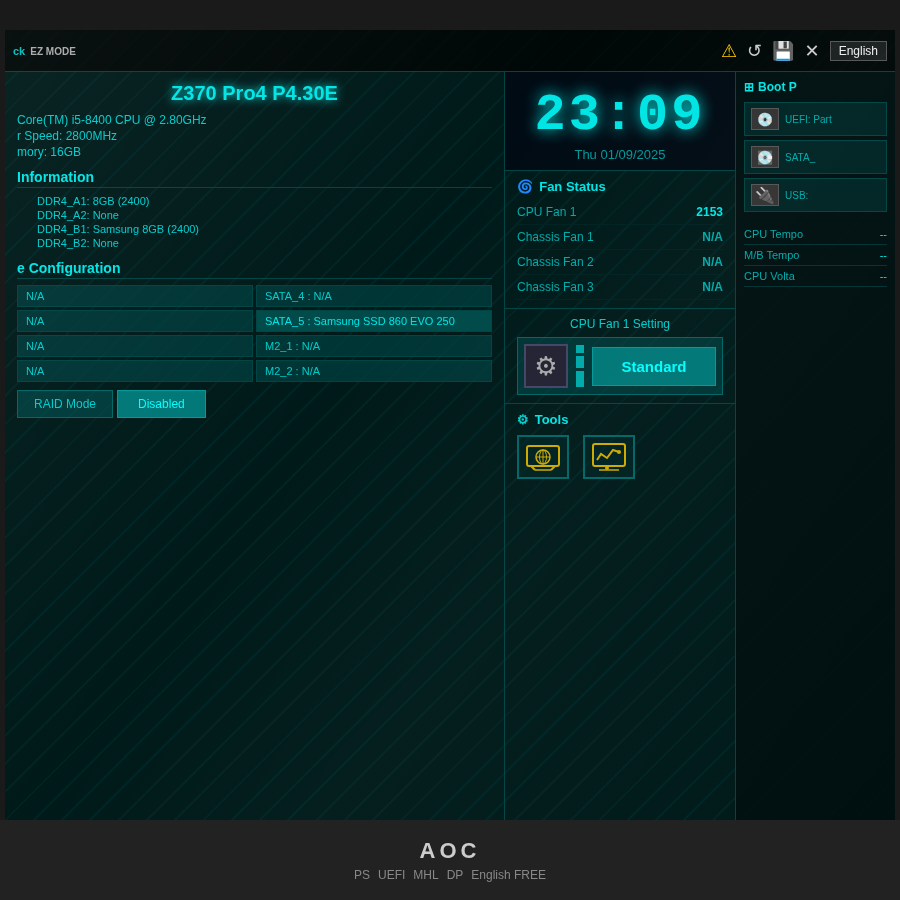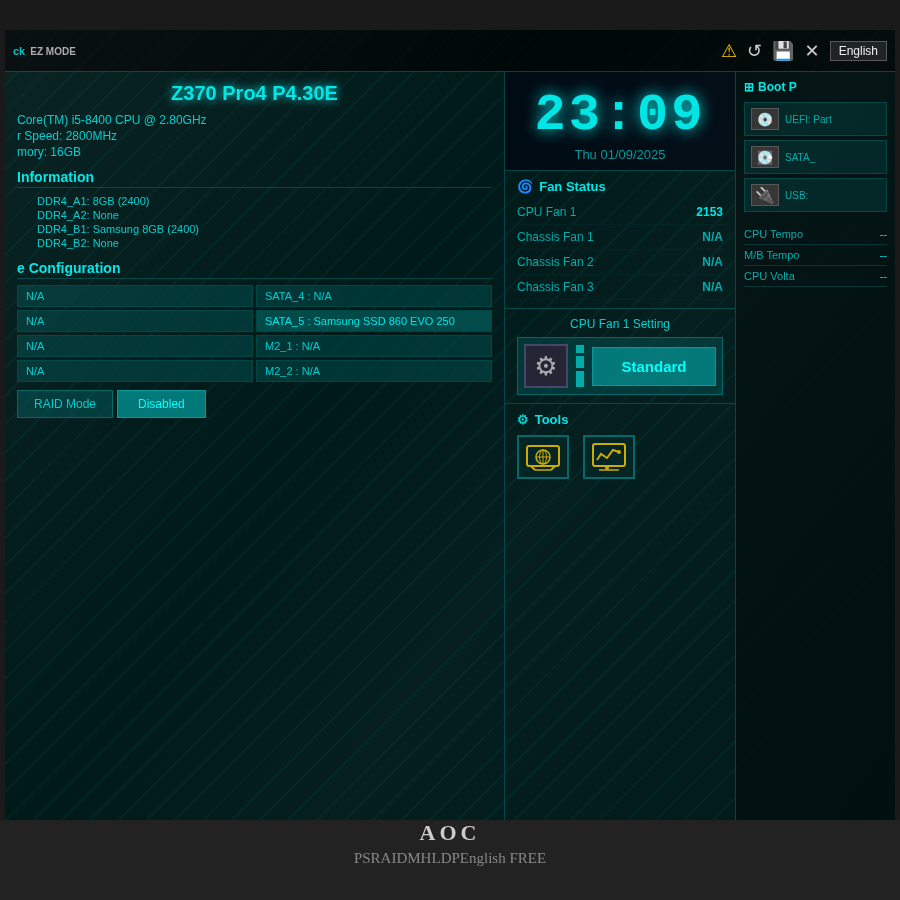--- a/index.html
+++ b/index.html
@@ -363,32 +363,33 @@
 
     
     .monitor-bottom {
       position: absolute;
       bottom: 0; left: 0; right: 0;
       height: 80px;
       background: #222;
       display: flex;
       flex-direction: column;
       align-items: center;
-      font-family: Liberation Serif, serif;
+      justify-content: center;
     }
     .monitor-brand {
       color: #ccc;
       font-size: 22px;
       font-weight: bold;
       letter-spacing: 4px;
     }
     .monitor-ports {
       display: flex;
+      gap: 8px;
       margin-top: 4px;
-      font-size: 15px;
+      font-size: 12px;
       color: #888;
     }
 
     .mid-right {
       display: flex;
       flex: 1;
     }
 
     
     .screen-glare {
@@ -576,20 +577,20 @@
       </div>
     </div>
   </div>
 
   <div class="screen-glare"></div>
 
   <div class="monitor-bottom">
     <div class="monitor-brand">AOC</div>
     <div class="monitor-ports">
       <span>PS</span>
-      <span>RAID</span>
+      <span>UEFI</span>
       <span>MHL</span>
       <span>DP</span>
       <span>English FREE</span>
     </div>
   </div>
 
 </div>
 
 </body></html>

